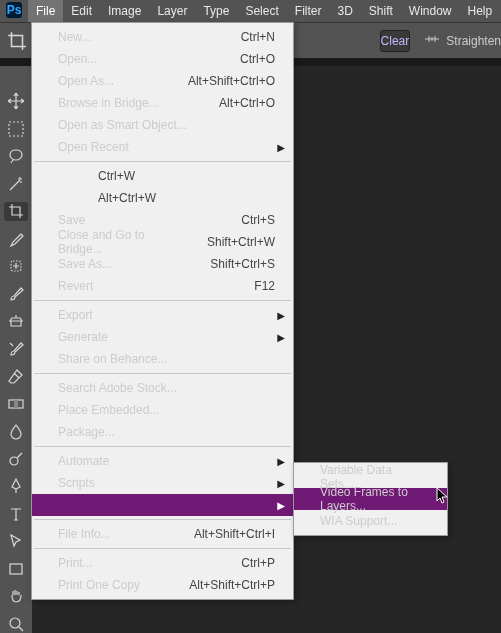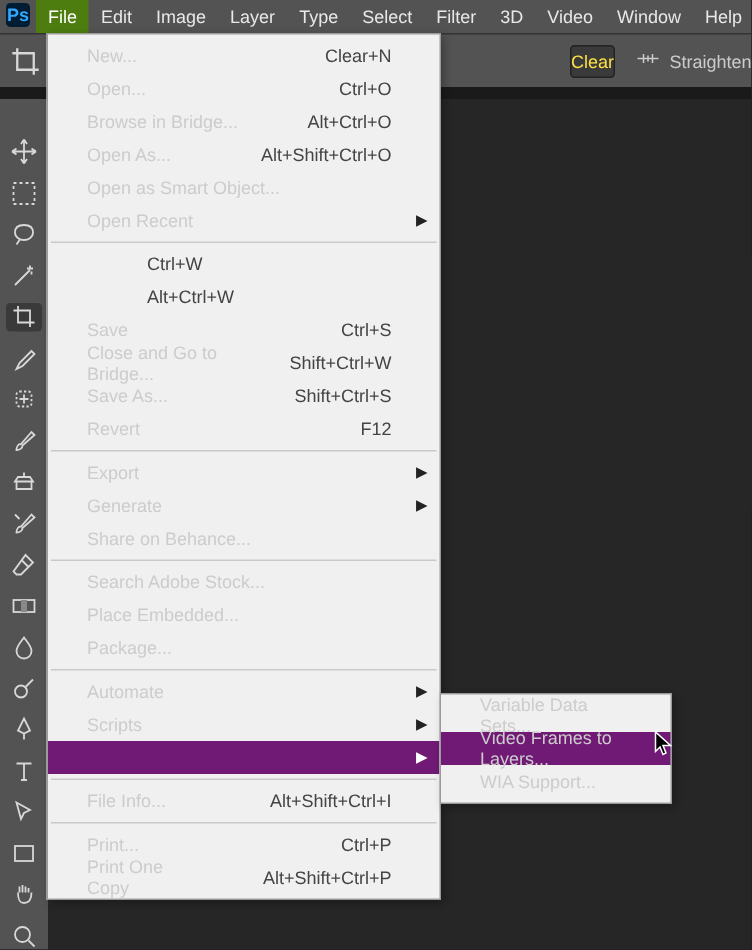--- a/index.html
+++ b/index.html
@@ -1,33 +1,33 @@
 <!DOCTYPE html>
 <html><head>
 <meta charset="utf-8">
 <style>
 *{box-sizing:border-box;margin:0;padding:0;font-family:"Segoe UI",Tahoma,sans-serif;font-size:12px;color:#ccc;cursor:default;user-select:none}
 body{width:501px;height:633px;background:#1a1a1a;overflow:hidden;position:relative}
 .menubar{display:flex;align-items:center;height:22px;background:#535353;padding-left:4px}
 .menubar .logo{width:20px;height:18px;display:flex;align-items:flex-start;justify-content:center;margin-right:4px}
 .menubar .logo svg{width:16px;height:16px}
 .menubar .m{padding:0 8px;height:22px;line-height:22px;color:#e8e8e8}
-.menubar .m.open{background:#4d7c0f;color:#fff}
+.menubar .m.open{background:#737373;color:#fff}
 .optionsbar{height:36px;background:#535353;border-top:1px solid #333;display:flex;align-items:center;padding-left:6px;gap:14px}
 .crop-icon{width:22px;height:22px;display:flex;align-items:center;justify-content:center}
 .preset{width:56px;height:20px;background:#3a3a3a;border:1px solid #222;border-radius:3px}
-.btn{height:22px;padding:0 0;background:#3a3a3a;border:1px solid #222;border-radius:3px;color:#fde047;display:flex;align-items:center}
+.btn{height:22px;padding:0 0;background:#3a3a3a;border:1px solid #222;border-radius:3px;color:#c4b5fd;display:flex;align-items:center}
 .straighten{display:flex;align-items:flex-start;gap:6px;color:#e5e5e5}
 .toolcol{position:absolute;left:0;top:66px;width:32px;height:567px;background:#535353;display:flex;flex-direction:column;align-items:center;padding-top:26px;gap:9px}
 .tool{width:24px;height:24px;display:flex;align-items:center;justify-content:center;color:#d8d8d8}
 .tool svg{width:18px;height:18px;stroke:#d8d8d8;fill:none;stroke-width:1.2}
 .tool.active{background:#3a3a3a;border-radius:3px}
 .canvas{position:absolute;left:32px;top:66px;right:0;bottom:0;background:#262626}
 .menu{position:absolute;background:#f0f0f0;border:1px solid #9a9a9a;box-shadow:2px 2px 6px rgba(0,0,0,.3);padding:3px 0}
-.menu .row{display:flex;align-items:center;height:22px;padding:0 32px 0 26px;color:#222;position:relative}
+.menu .row{display:flex;align-items:center;height:22px;padding:0 18px 0 26px;color:#222;position:relative}
 .menu .row .lbl{flex:1}
 .menu .row .sc{color:#444;margin-left:40px}
 .menu .row.hl{background:#701a75;color:#fff}
 .menu .sep{height:1px;background:#c9c9c9;margin:3px 2px}
 .menu .arrow{position:absolute;right:8px;font-size:10px;color:#222}
 .menu .row.hl .arrow{color:#fff}
 #filemenu{left:31px;top:22px;width:263px}
 #submenu{left:293px;top:462px;width:155px}
 .cursor{position:absolute;left:436px;top:487px;z-index:50;pointer-events:none}
 .cursor svg{width:14px;height:18px}
@@ -44,21 +44,21 @@
   </div>
   <div id="menubar-items" style="display: flex;">
       <div class="m open">File</div>
       <div class="m">Edit</div>
       <div class="m">Image</div>
       <div class="m">Layer</div>
       <div class="m">Type</div>
       <div class="m">Select</div>
       <div class="m">Filter</div>
       <div class="m">3D</div>
-      <div class="m">Video</div>
+      <div class="m">Shift</div>
       <div class="m">Window</div>
       <div class="m">Help</div>
     </div>
 </div>
 
 <div class="optionsbar">
   <div class="crop-icon">
     <svg viewBox="0 0 20 20" stroke="#d8d8d8" fill="none" stroke-width="1.4">
         <path d="M5 2v13h13M2 5h13v13"></path>
       </svg>
@@ -179,33 +179,33 @@
       <svg viewBox="0 0 18 18">
         <circle cx="8" cy="8" r="5"></circle>
         <path d="M12 12l4 4"></path>
       </svg>
     </div>
 </div>
 
 <div id="filemenu" class="menu">
     <div class="row">
       <span class="lbl">New...</span>
-      <span class="sc">Clear+N</span>
+      <span class="sc">Ctrl+N</span>
     </div>
     <div class="row">
       <span class="lbl">Open...</span>
       <span class="sc">Ctrl+O</span>
     </div>
     <div class="row">
+      <span class="lbl">Open As...</span>
+      <span class="sc">Alt+Shift+Ctrl+O</span>
+    </div>
+    <div class="row">
       <span class="lbl">Browse in Bridge...</span>
       <span class="sc">Alt+Ctrl+O</span>
-    </div>
-    <div class="row">
-      <span class="lbl">Open As...</span>
-      <span class="sc">Alt+Shift+Ctrl+O</span>
     </div>
     <div class="row">
       <span class="lbl">Open as Smart Object...</span>
     </div>
     <div class="row">
       <span class="lbl">Open Recent</span>
       <span class="arrow">▶</span>
     </div>
     <div class="sep"></div>
     <div class="row">

